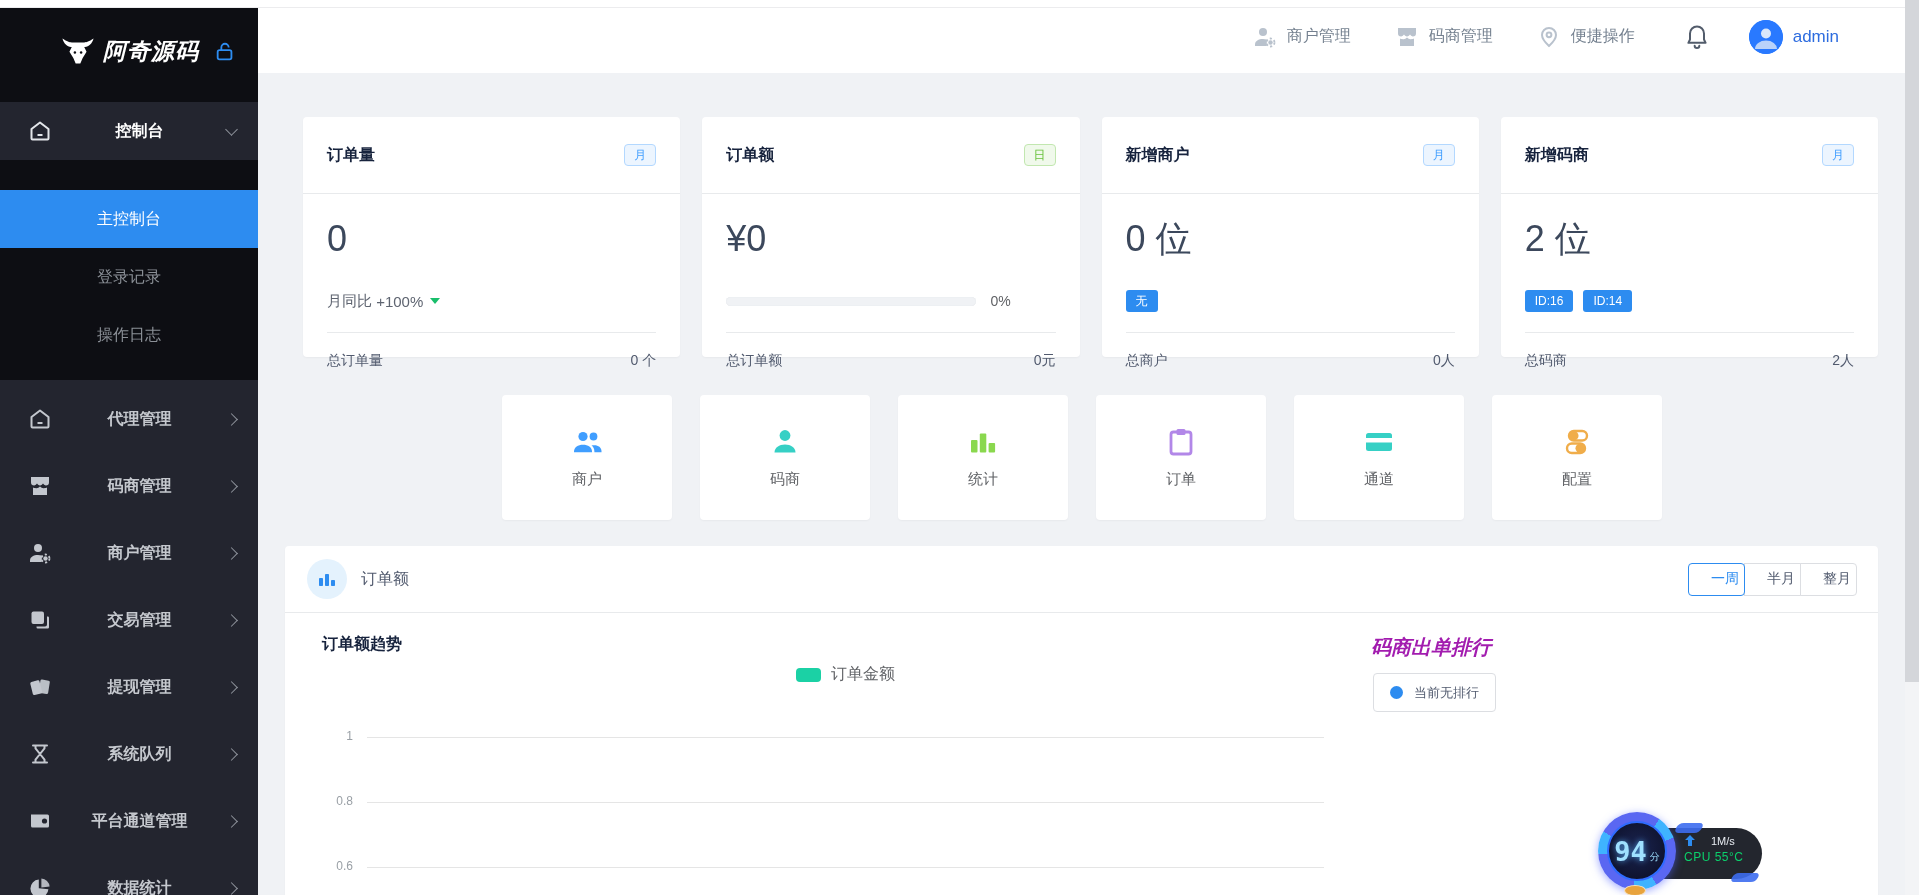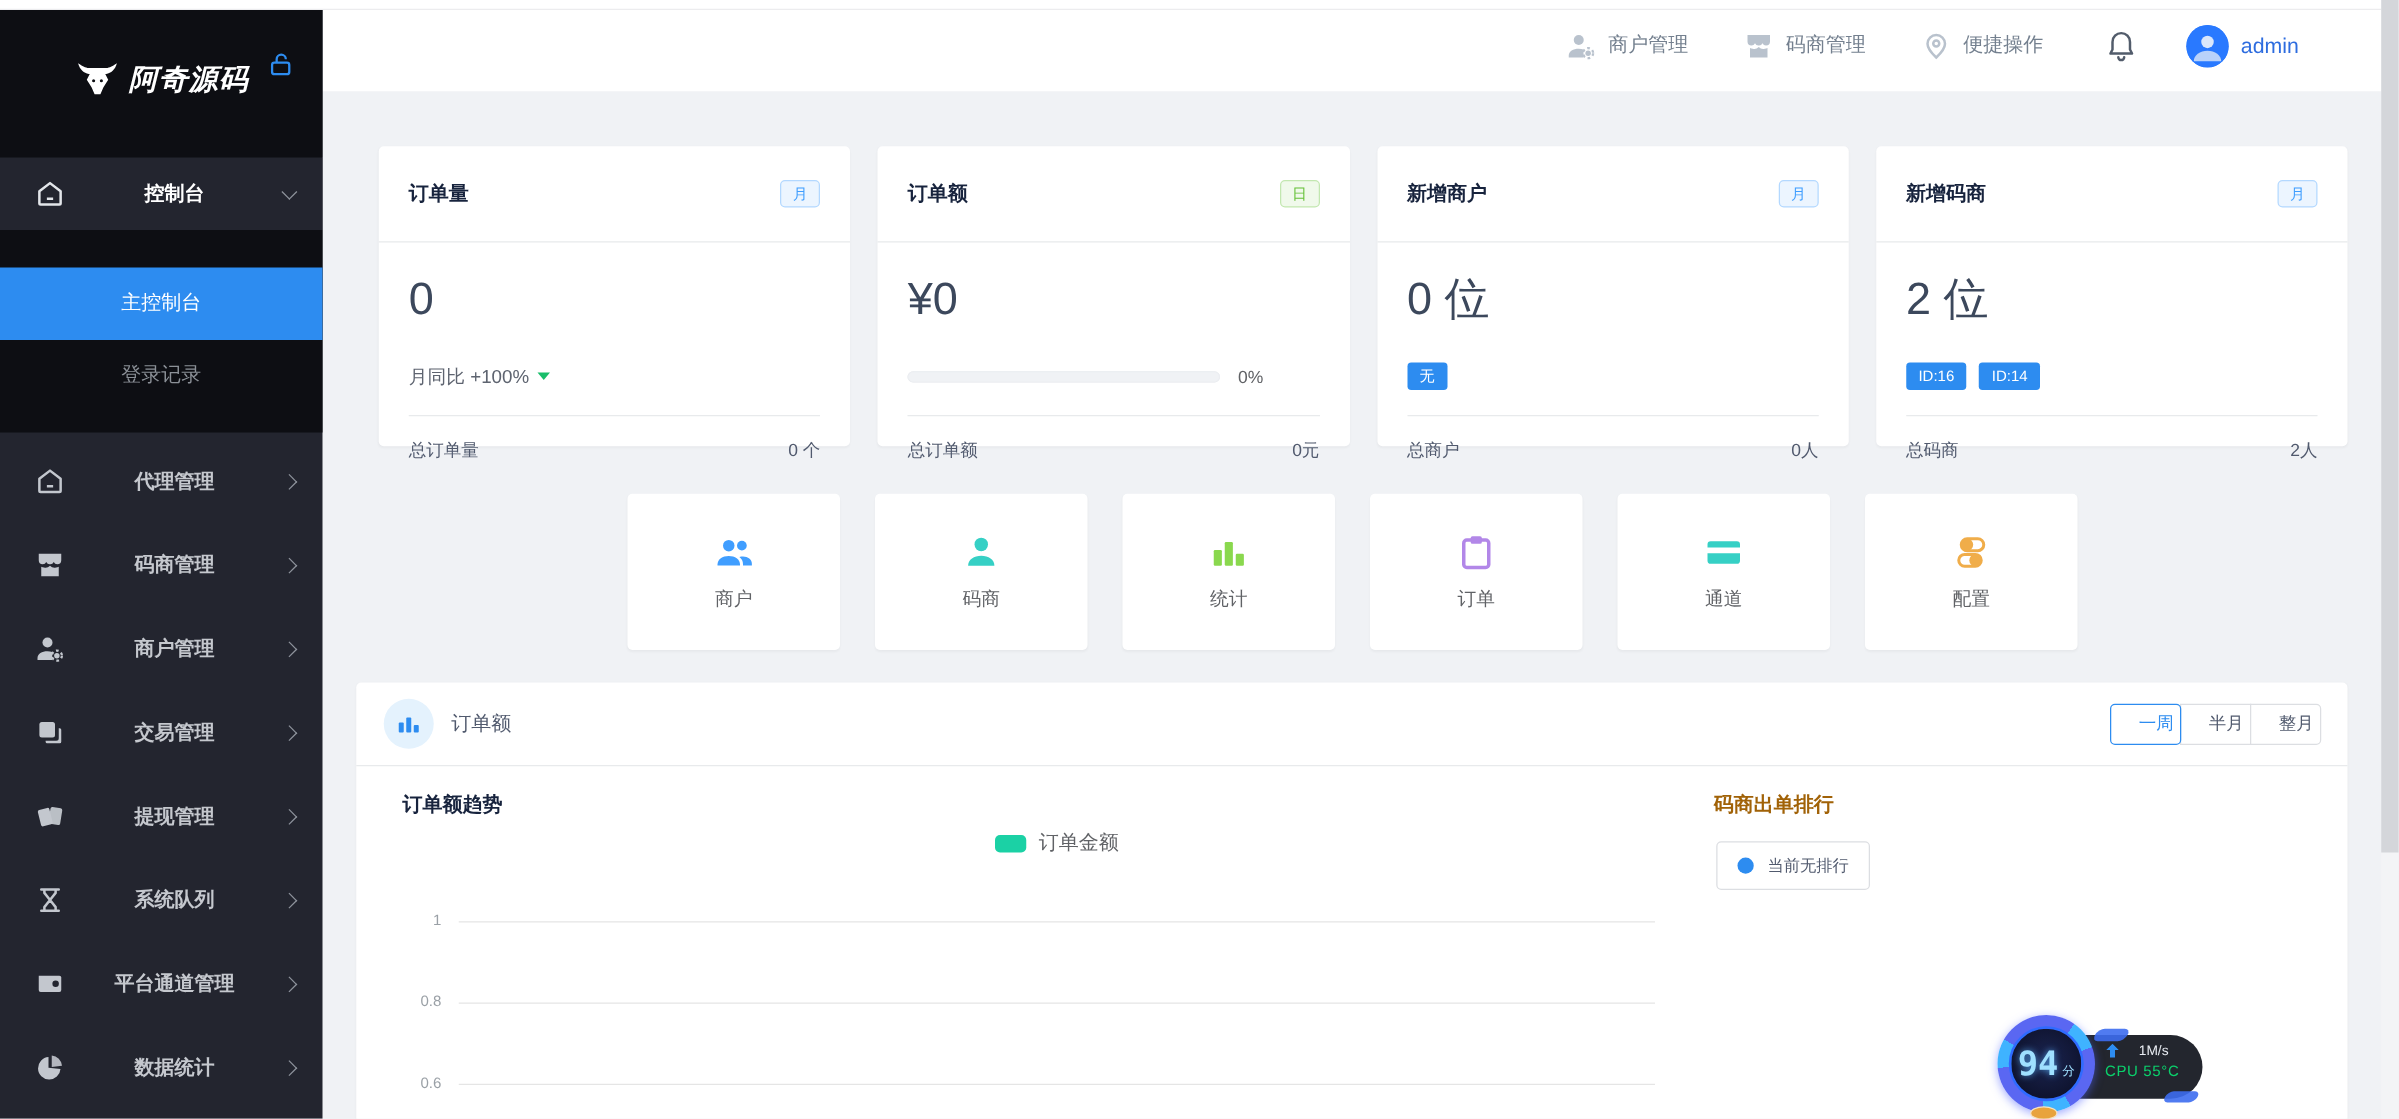--- a/index.html
+++ b/index.html
@@ -6,21 +6,21 @@
   body{
     width:1919px;height:895px;position:relative;overflow:hidden;
     background:#f0f2f5;
     font-family:"Liberation Sans","DejaVu Sans",sans-serif;
     color:#515a6e;
   }
   
   .top-strip{position:absolute;left:0;top:0;width:1919px;height:7px;background:#ffffff;border-bottom:1px solid #ececee;z-index:30;}
   
   .sidebar{position:absolute;left:0;top:0;width:258px;height:895px;background:#23252f;z-index:20;}
-  .logo-block{height:126px;background:#0d0e13;display:flex;align-items:center;justify-content:center;gap:6px;position:relative;}
+  .logo-block{height:102px;background:#0d0e13;display:flex;align-items:center;justify-content:center;gap:6px;position:relative;}
   .logo-text{color:#ffffff;font-size:23px;font-weight:bold;font-style:italic;font-family:"DejaVu Serif","Liberation Serif",serif;letter-spacing:1px;}
   .lock-btn{position:absolute;right:22px;top:40px;width:22px;height:24px;cursor:pointer;}
   .side-item{height:58px;display:flex;align-items:center;padding:0 22px 0 28px;cursor:pointer;}
   .side-item .s-icon{width:24px;height:24px;color:#c3c7ce;flex:0 0 24px;}
   .side-item .s-label{flex:1;text-align:center;font-size:16px;font-weight:bold;color:#c5c8ce;}
   .side-item.console-row{background:#23252f;}
   .side-item.console-row .s-label{color:#ffffff;}
   .chev{display:inline-block;width:8px;height:8px;border-right:1.6px solid #8f949d;border-bottom:1.6px solid #8f949d;}
   .chev.right{transform:rotate(-45deg);}
   .chev.down{transform:rotate(45deg);margin-top:-4px;}
@@ -72,21 +72,21 @@
   .range-btn{min-width:57px;height:33px;box-sizing:border-box;display:flex;align-items:center;justify-content:center;font-size:14px;color:#515a6e;background:#fff;border:1px solid #dcdee2;margin-left:-1px;cursor:pointer;padding-left:17px;}
   .range-btn:first-child{margin-left:0;border-radius:4px 0 0 4px;}
   .range-btn:last-child{border-radius:0 4px 4px 0;}
   .range-btn.active{color:#2d8cf0;border-color:#2d8cf0;border-radius:4px;position:relative;z-index:2;}
   .trend-title{position:absolute;left:37px;top:88px;font-size:16px;font-weight:bold;color:#17233d;}
   .legend-row{position:absolute;left:82px;top:118px;width:957px;display:flex;align-items:center;justify-content:center;gap:10px;}
   .legend-swatch{width:25px;height:14px;border-radius:4px;background:#1bd1a5;}
   .legend-label{font-size:16px;color:#606266;}
   .gridline{position:absolute;left:82px;width:957px;border-top:1px solid #e5e5e5;}
   .gridline .tick{position:absolute;left:-14px;top:-9px;transform:translateX(-100%);font-size:12px;color:#9aa0a6;}
-  .ranking-title{position:absolute;left:1086px;top:88px;font-size:16px;font-weight:bold;color:#a16207;}
+  .ranking-title{position:absolute;left:1086px;top:88px;font-size:20px;font-weight:bold;color:#a21caf;font-style:italic;}
   .ranking-empty{position:absolute;left:1088px;top:127px;height:39px;box-sizing:border-box;border:1px solid #dcdee2;border-radius:4px;display:flex;align-items:center;gap:11px;padding:12px 16px;background:#fff;}
   .ranking-dot{width:13px;height:13px;border-radius:50%;background:#2d8cf0;}
   .ranking-label{font-size:13px;color:#515a6e;}
   
   .monitor{position:absolute;left:1598px;top:812px;width:172px;height:83px;z-index:40;}
   .monitor-pill{position:absolute;left:50px;top:16px;width:114px;height:51px;background:#23262e;border-radius:12px 26px 26px 12px;box-sizing:border-box;padding:7px 0 0 36px;}
   .monitor-pill:before{content:"";position:absolute;left:28px;top:-5px;width:26px;height:10px;background:#3d6df0;border-radius:5px;transform:skewX(-30deg);opacity:.9;}
   .monitor-pill:after{content:"";position:absolute;right:4px;bottom:-3px;width:26px;height:9px;background:#3d6df0;border-radius:5px;transform:skewX(-30deg);opacity:.9;}
   .pill-line1{display:flex;align-items:center;gap:15px;}
   .speed-text{font-size:11px;color:#e8ecf2;}
@@ -135,20 +135,21 @@
         <line x1="9.5" y1="16" x2="14.5" y2="16"></line>
       </svg>
     </span>
     <span class="s-label">控制台</span>
     <span class="chev down"></span>
   </div>
 
   <div class="submenu">
     <div class="submenu-item active">主控制台</div>
     <div class="submenu-item">登录记录</div>
+    <div class="submenu-item">操作日志</div>
   </div>
 
   <div class="side-section">
     <div class="side-item">
       <span class="s-icon">
         <svg viewBox="0 0 24 24" width="24" height="24" fill="none" stroke="currentColor" stroke-width="2" stroke-linejoin="round">
           <path d="M12 3.5 20.5 10v9.5a1 1 0 0 1-1 1h-15a1 1 0 0 1-1-1V10z"></path>
             <line x1="9.5" y1="16" x2="14.5" y2="16"></line>
         </svg>
       </span>

